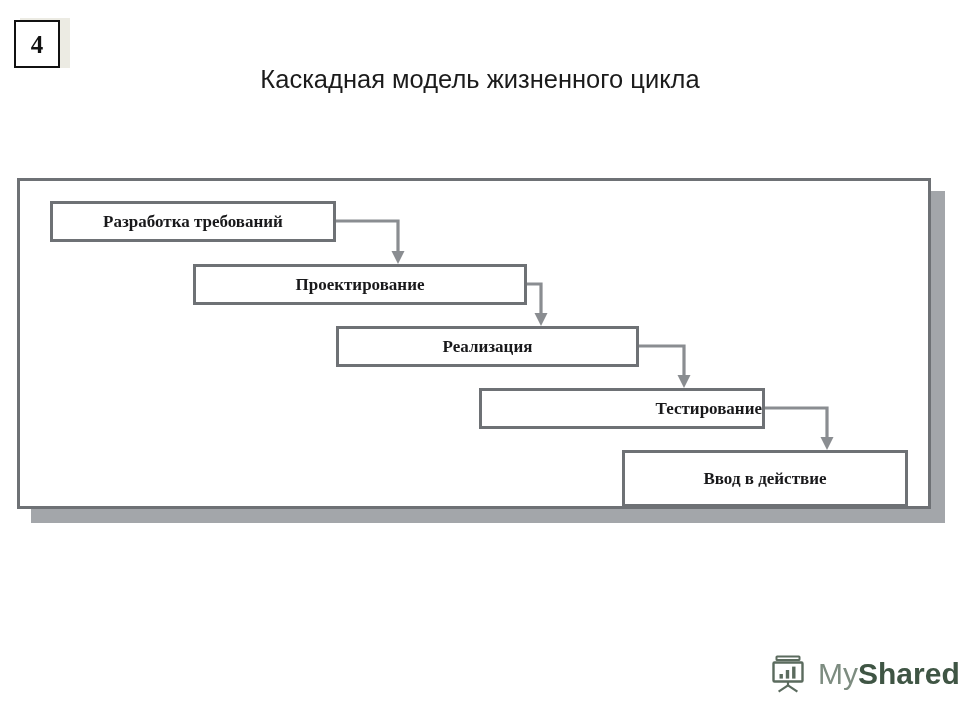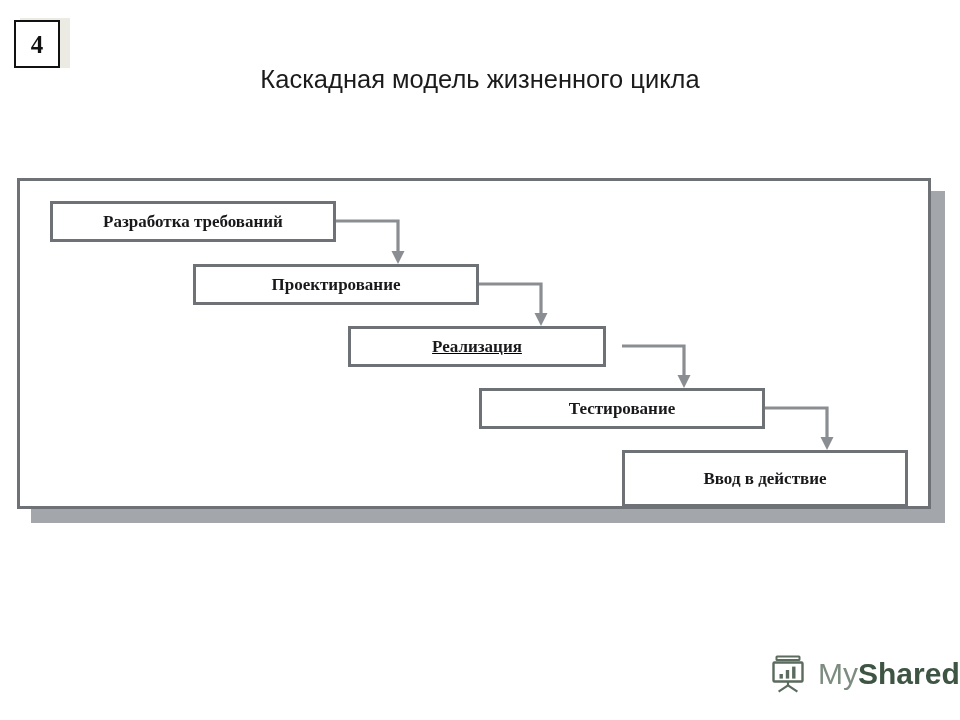--- a/index.html
+++ b/index.html
@@ -170,27 +170,27 @@
           </g>
           <g>
             <path d="M 745 227 L 807 227 L 807 256" fill="none" stroke="#8a8d91" stroke-width="3.2"></path>
             <polygon points="800.5,256 813.5,256 807,269" fill="#8a8d91"></polygon>
           </g>
         </svg>
 
     <div class="stage-box" style="left: 30px; top: 20px; width: 286px; height: 41px; border-color: rgb(110, 113, 117); background: rgb(255, 255, 255);">
           <div class="stage-label">Разработка требований</div>
         </div>
-        <div class="stage-box" style="left: 173px; top: 83px; width: 286px; height: 41px; border-color: rgb(110, 113, 117); background: rgb(255, 255, 255);">
+        <div class="stage-box" style="left: 173px; top: 83px; width: 334px; height: 41px; border-color: rgb(110, 113, 117); background: rgb(255, 255, 255);">
           <div class="stage-label">Проектирование</div>
         </div>
-        <div class="stage-box" style="left: 328px; top: 145px; width: 258px; height: 41px; border-color: rgb(110, 113, 117); background: rgb(255, 255, 255); text-decoration: underline;">
+        <div class="stage-box" style="left: 316px; top: 145px; width: 303px; height: 41px; border-color: rgb(110, 113, 117); background: rgb(255, 255, 255);">
           <div class="stage-label">Реализация</div>
         </div>
-        <div class="stage-box" style="left: 459px; top: 207px; width: 286px; height: 41px; border-color: rgb(110, 113, 117); background: rgb(255, 255, 255);">
+        <div class="stage-box" style="left: 459px; top: 207px; width: 286px; height: 41px; border-color: rgb(110, 113, 117); background: rgb(255, 255, 255); justify-content: flex-end;">
           <div class="stage-label">Тестирование</div>
         </div>
         <div class="stage-box" style="left: 602px; top: 269px; width: 286px; height: 57px; border-color: rgb(110, 113, 117); background: rgb(255, 255, 255);">
           <div class="stage-label">Ввод в действие</div>
         </div>
       </div>
   </div>
 
   <div id="watermark">
     <svg id="watermark-icon" viewBox="0 0 36 38">

